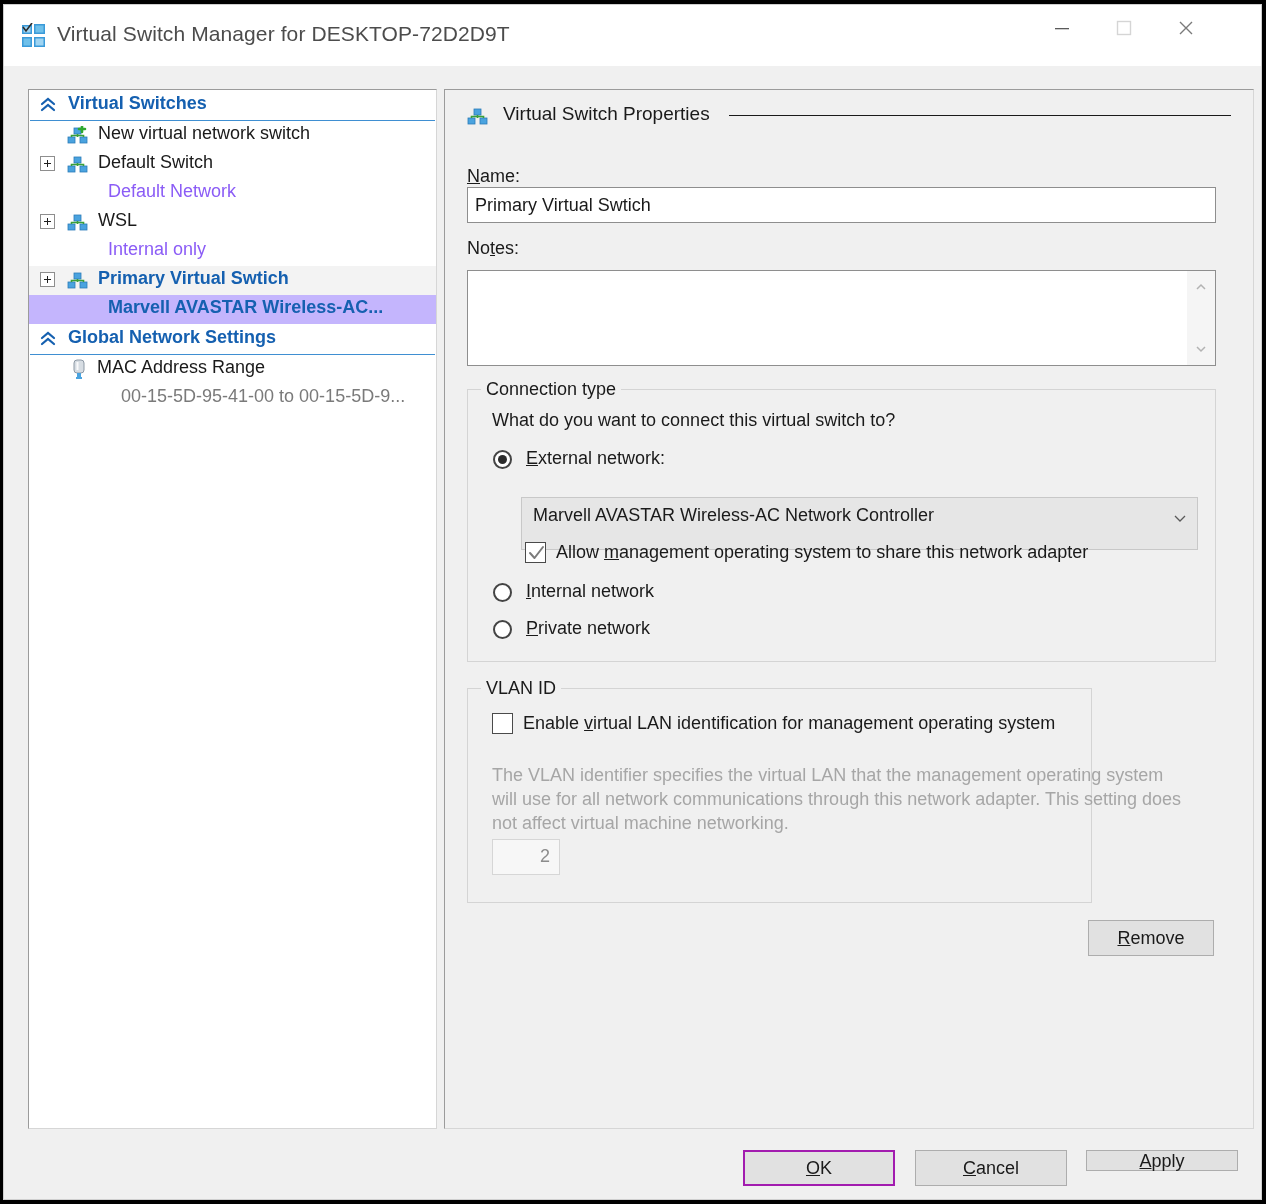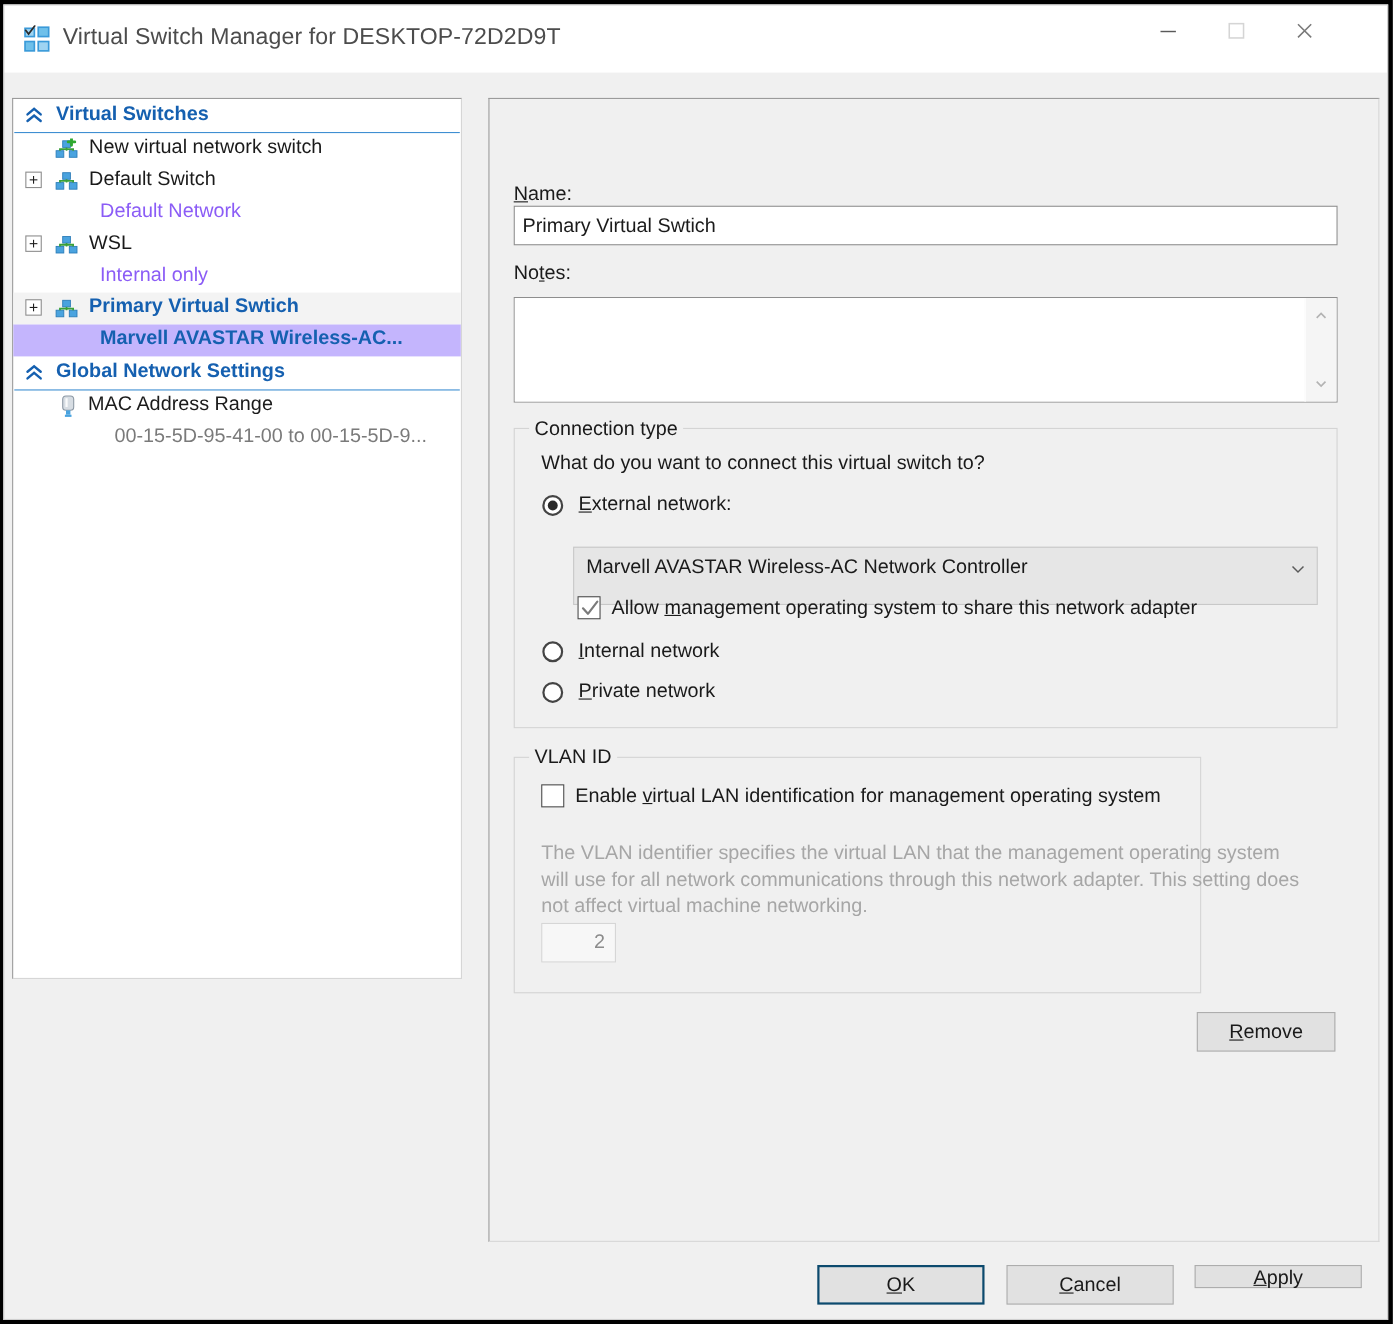--- a/index.html
+++ b/index.html
@@ -58,24 +58,24 @@
     cursor: default;
   }
   .win-btn svg { position: absolute; left: 50%; top: 50%; transform: translate(-50%,-50%); }
   #btn-min { left: 1027px; }
   #btn-max { left: 1089px; }
   #btn-close { left: 1151px; }
 
   
   #tree-panel {
     position: absolute;
-    left: 7px;
+    left: 24px;
     top: 84px;
     width: 409px;
-    height: 801px;
+    height: 1040px;
     background: #ffffff;
     border: 1px solid #9b9b9b;
     border-right-color: #d6d6d6;
     border-bottom-color: #d6d6d6;
     box-sizing: border-box;
     overflow: hidden;
   }
   #right-panel {
     position: absolute;
     left: 440px;
@@ -353,21 +353,21 @@
     cursor: default;
     font-family: "Liberation Sans", sans-serif;
   }
   .btn .lbl {
     position: absolute;
     left: 0; right: 0;
     top: 50%;
     transform: translateY(-50%);
   }
   .btn.default {
-    border: 2px solid #0c4a6e;
+    border: 2px solid #a21caf;
   }
   #btn-remove { left: 1084px; top: 915px; width: 126px; height: 36px; text-align: center; }
   #btn-ok     { left: 739px;  top: 1145px; width: 152px; height: 36px; }
   #btn-cancel { left: 911px;  top: 1145px; width: 152px; height: 36px; }
   #btn-apply  { left: 1082px; top: 1145px; width: 152px; height: 21px; }
 </style>
 </head>
 <body>
 
 <div id="window">
@@ -499,20 +499,32 @@
       </span>
       <span class="mac-label">MAC Address Range</span>
     </div>
     <div class="tree-sub">
       <span class="mac-sub">00-15-5D-95-41-00 to 00-15-5D-9...</span>
     </div>
   </div>
 
   <div id="right-panel">
 
+    <div id="props-header">
+      <span class="ph-icon">
+        <svg width="22" height="19" viewBox="0 0 22 19">
+          <rect x="1" y="11" width="7" height="6" fill="#4aa3df" stroke="#2b7cb8" stroke-width="0.8"></rect>
+          <rect x="13" y="11" width="7" height="6" fill="#4aa3df" stroke="#2b7cb8" stroke-width="0.8"></rect>
+          <rect x="7" y="2" width="7" height="6" fill="#4aa3df" stroke="#2b7cb8" stroke-width="0.8"></rect>
+          <path d="M10.5 8 L10.5 11 M4.5 11 L4.5 9.5 L16.5 9.5 L16.5 11" stroke="#3aa03a" stroke-width="1.6" fill="none"></path>
+        </svg>
+      </span>
+      <span class="ph-text">Virtual Switch Properties</span>
+      <span class="ph-rule"></span>
+    </div>
 
     <span class="field-label" style="left:22px; top:76px;"><span class="ul">N</span>ame:</span>
     <input id="name-input" type="text" value="Primary Virtual Swtich" style="">
 
     <span class="field-label" style="left:22px; top:148px;">No<span class="ul">t</span>es:</span>
     <div id="notes-box">
       <textarea id="notes-text" style=""></textarea>
       <div id="notes-scroll">
         <span class="arr up">
           <svg width="14" height="14" viewBox="0 0 14 14">

